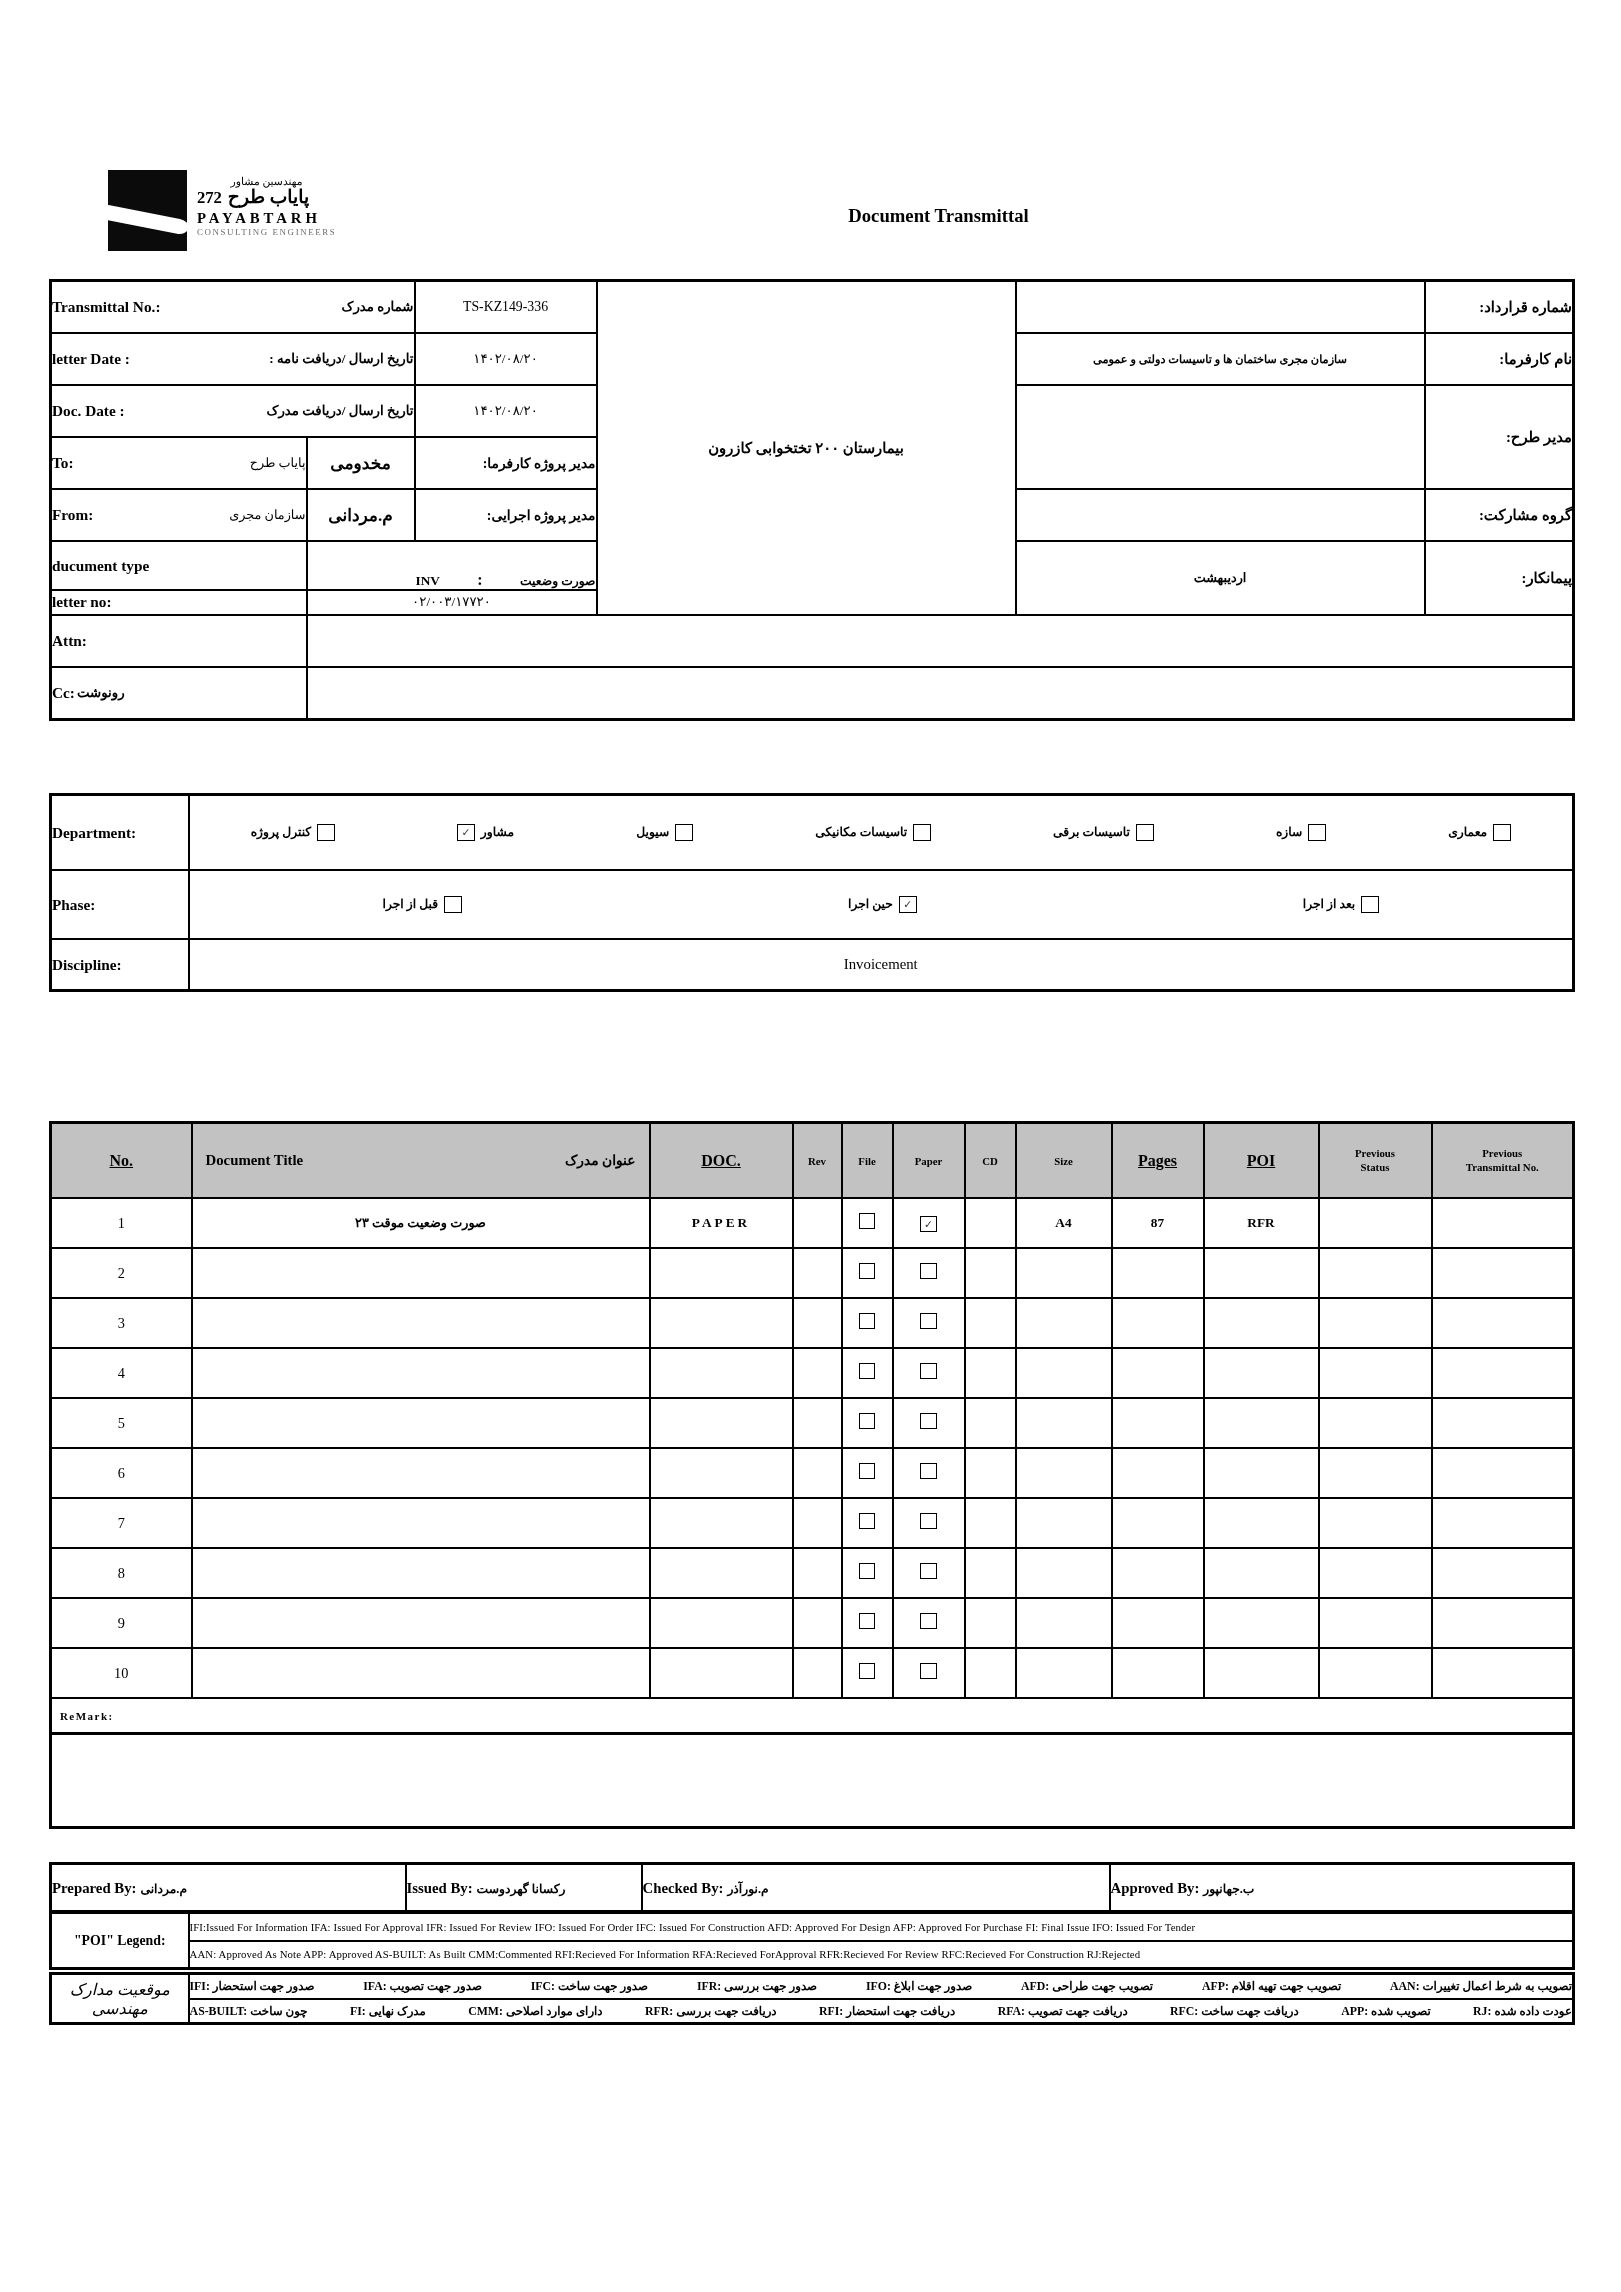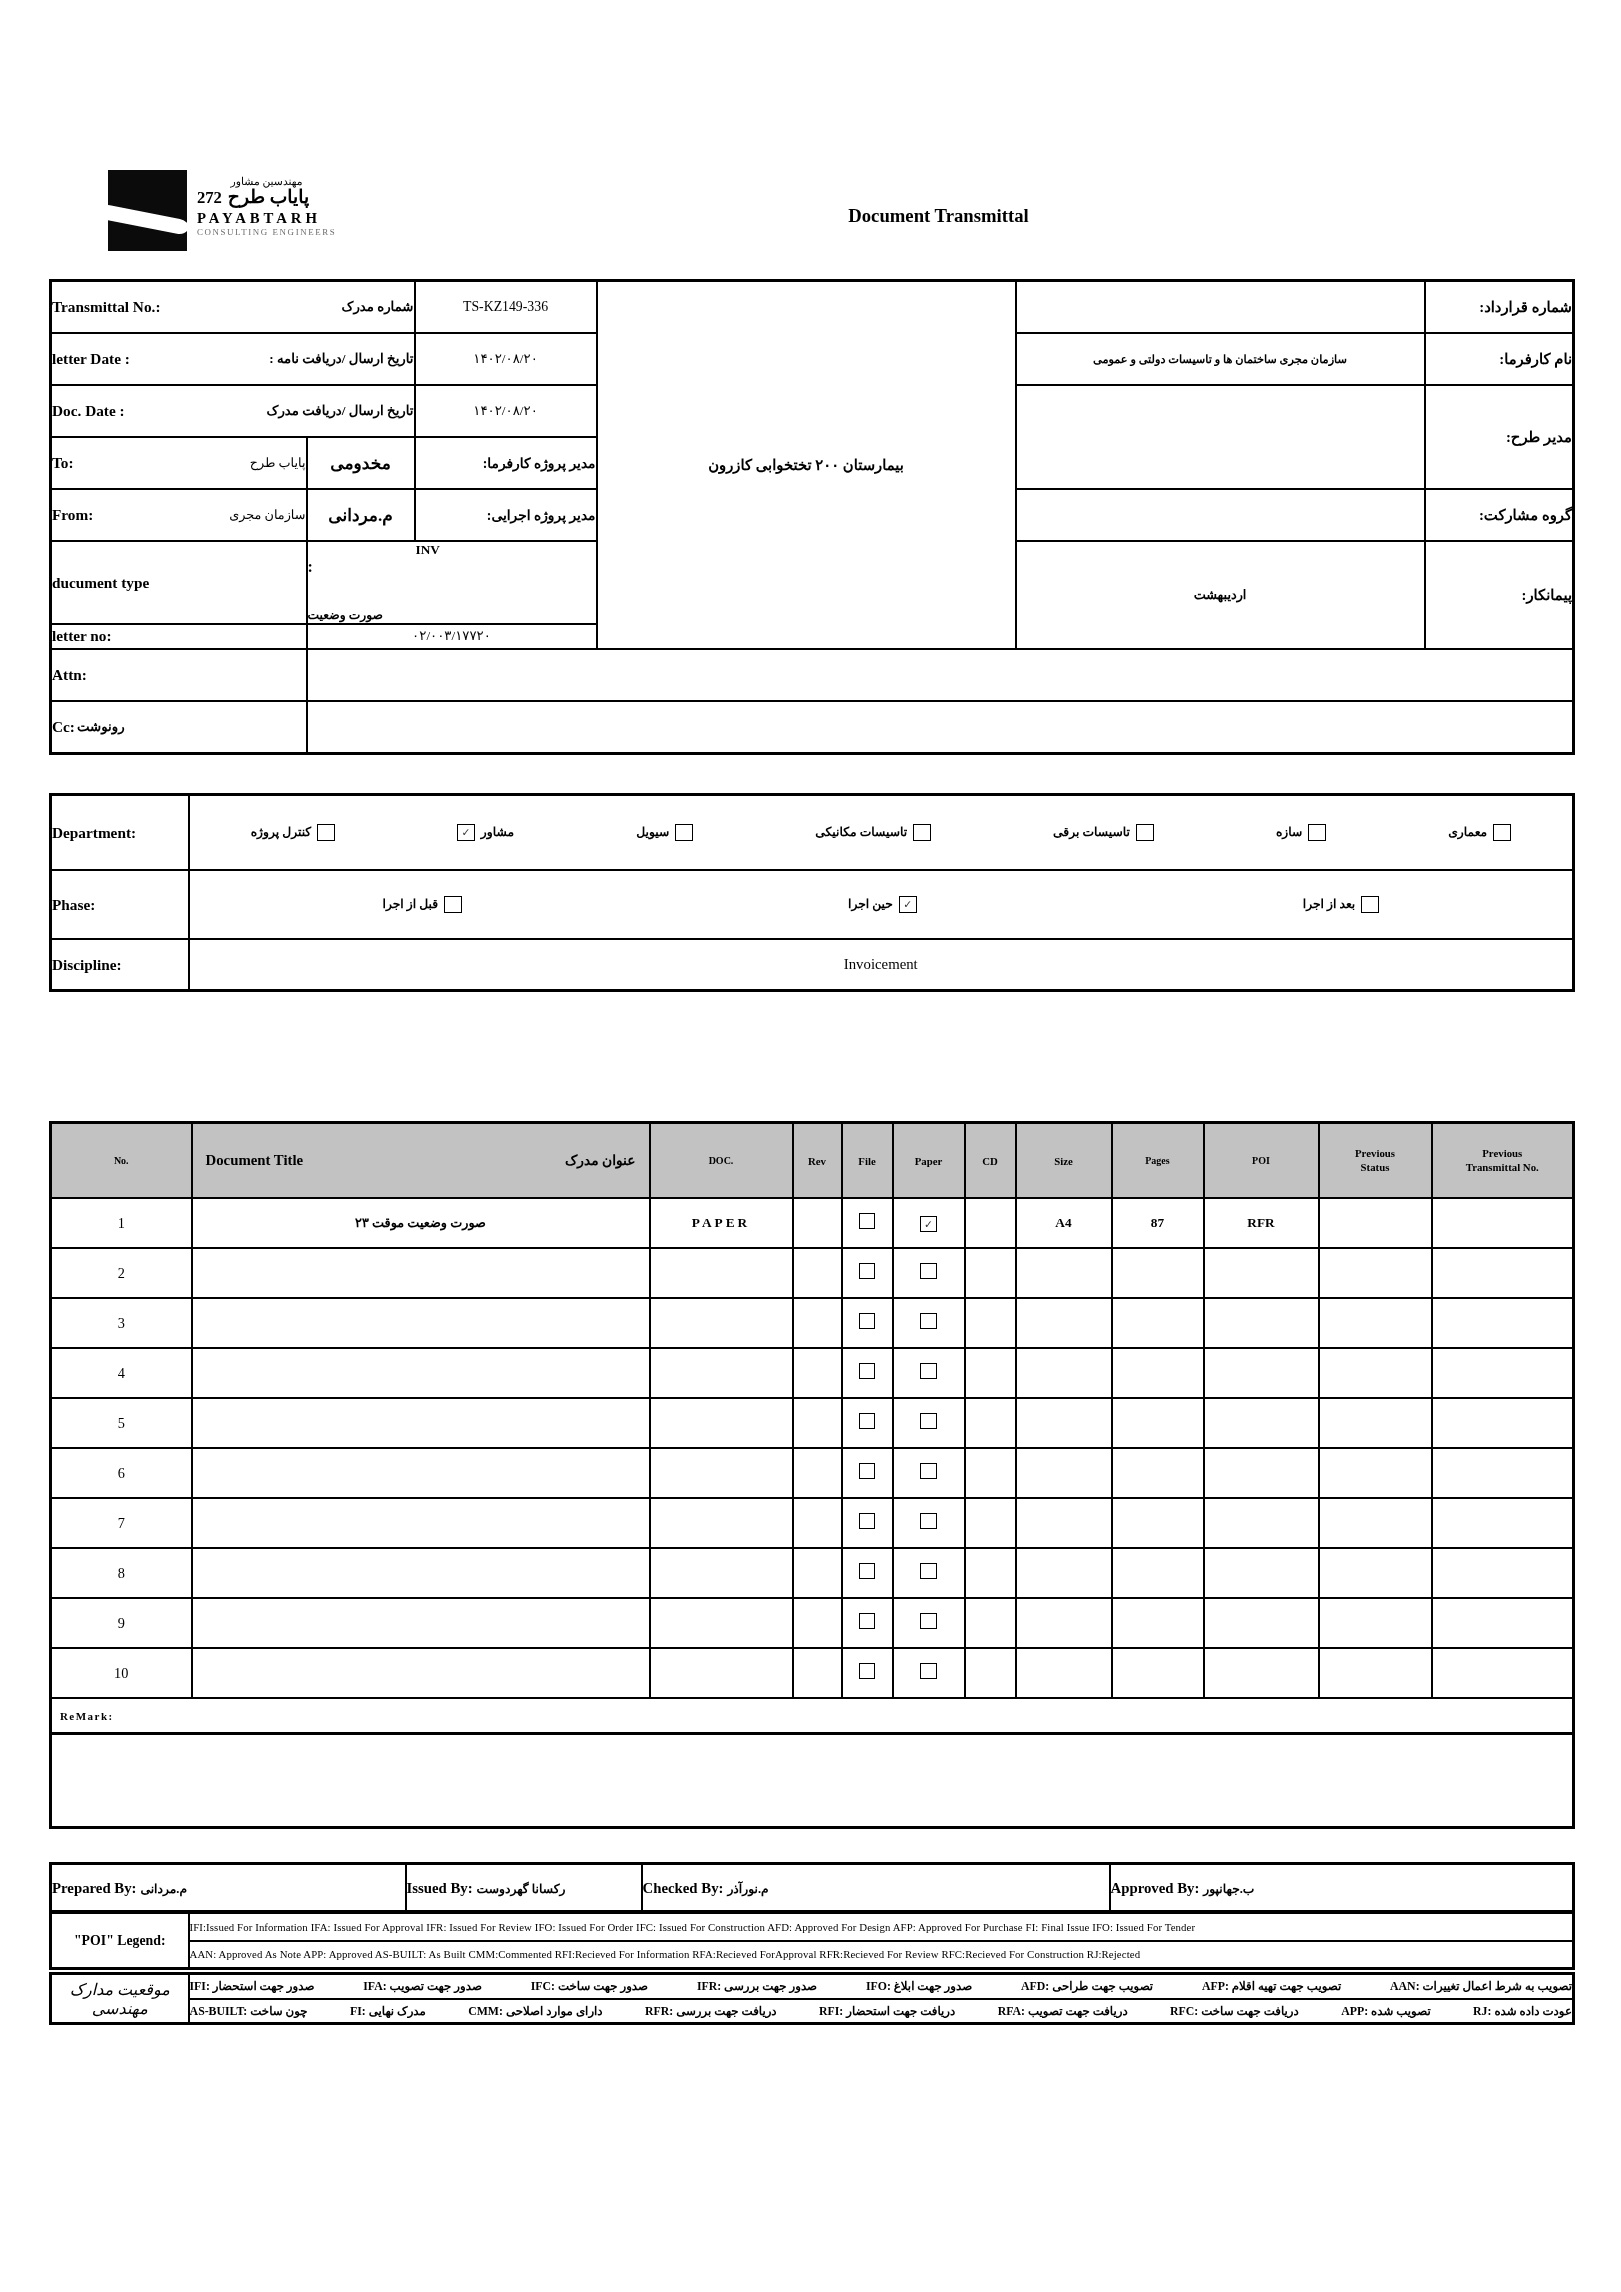--- a/index.html
+++ b/index.html
@@ -39,21 +39,21 @@
   .hl.tight .cellflex{justify-content:flex-start;gap:2px;}
   .hv{text-align:center;font-size:13.8px;}
   .hv.fa-digits{direction:rtl;font-size:13.3px;}
   .hv.small{direction:rtl;font-size:11.3px;font-weight:600;}
   .hv.fa{direction:rtl;font-size:12.8px;font-weight:bold;}
   .hmid{text-align:center;direction:rtl;font-size:17px;font-weight:600;}
   .rl{direction:rtl;text-align:right;padding:0 7.9px 0 3.9px;font-weight:bold;font-size:14.8px;}
   .rl.inner{font-size:13.8px;}
   .project{text-align:center;direction:rtl;font-weight:bold;font-size:14.8px;}
   .doctype{padding:0 9.9px;}
-  .doctype .cellflex{display:flex;justify-content:space-between;align-items:flex-start;width:100%;flex-direction:column;}
+  .doctype .cellflex{display:flex;justify-content:space-between;align-items:flex-end;width:100%;}
   .dt-inv{font-weight:bold;font-size:13.3px;margin-left:108px;}
   .dt-colon{font-weight:bold;}
   .dt-fa{direction:rtl;font-size:12.3px;font-weight:600;margin-top:32px;}
 
   
   .class-tbl{position:absolute;left:49px;top:793px;}
   .clabel{font-weight:bold;font-size:15.3px;padding:0 5.9px;text-align:left;}
   .chk-row{direction:rtl;padding:0 29.6px;}
   .chk-flex{display:flex;justify-content:space-around;align-items:center;width:100%;}
   .chk-item{display:inline-flex;align-items:center;gap:5.9px;}
@@ -62,21 +62,21 @@
       border:1.5px solid #000;background:#fff;font-size:10.8px;color:#333;line-height:1;flex:none;}
   .discipline-val{text-align:center;font-size:14.8px;}
   .r-dept td{height:73px;}
   .r-phase td{height:67px;}
   .r-disc td{height:49px;}
 
   
   .doc-tbl{position:absolute;left:49px;top:1121px;}
   .doc-tbl th{background:#c2c2c2;font-weight:bold;height:73px;}
   .th-sm{font-size:10.8px;}
-  .th-md{font-size:10px;}
+  .th-md{font-size:16px;text-decoration:underline;}
   .pre{white-space:pre-line;line-height:1.25;}
   .title-head{display:flex;justify-content:space-between;align-items:center;padding:0 13px;}
   .title-head .en{font-size:14.8px;}
   .title-head .fa{direction:rtl;font-size:13.8px;}
   .doc-tbl td{height:48px;text-align:center;}
   .c-no{font-size:14.3px;}
   .c-title{direction:rtl;font-weight:bold;font-size:12.8px;}
   .c-doc{font-weight:bold;font-size:13.3px;letter-spacing:3px;}
   .c-size,.c-pages,.c-poi{font-weight:bold;font-size:13.3px;}
   .doc-tbl .cb{width:14.8px;height:14.8px;}

